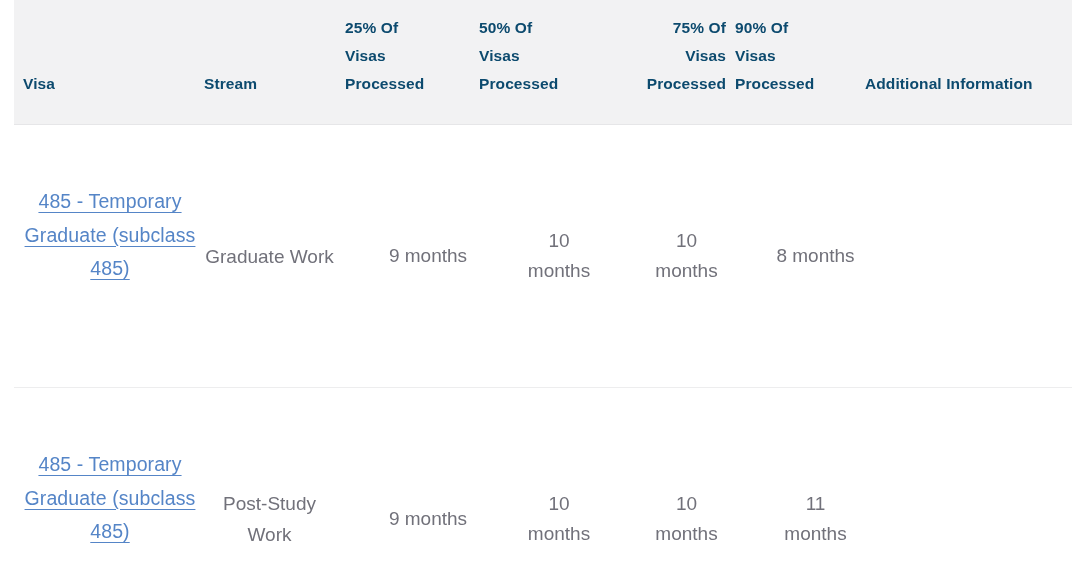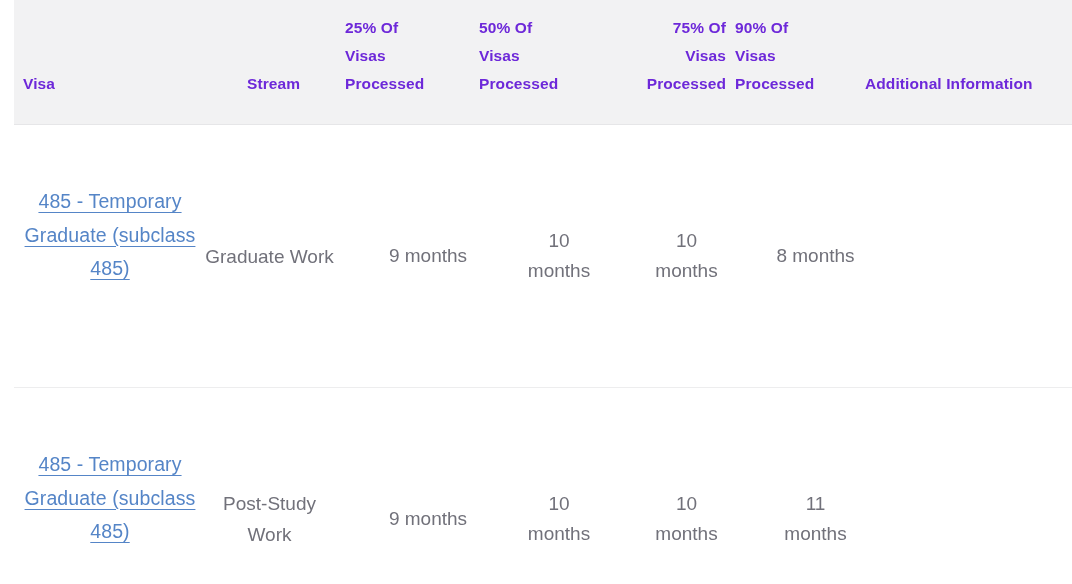--- a/index.html
+++ b/index.html
@@ -39,21 +39,21 @@
   
   thead tr {
     background: #f2f2f3;
   }
   thead th {
     background: #f2f2f3;
     vertical-align: bottom;
     text-align: left;
     font-size: 15.5px;
     font-weight: bold;
-    color: #6d28d9;
+    color: #0c4a6e;
     letter-spacing: 0.1px;
     line-height: 28px;
     padding: 14px 0 26px 0;
     border-bottom: 1px solid #e6e6e8;
     white-space: normal;
   }
   thead th .htext {
     display: block;
   }
 
@@ -127,21 +127,21 @@
 
 <div class="page">
   <div class="table-wrap">
     <table class="visa-table">
       <thead>
         <tr>
           <th class="col-visa">
             <span class="htext" style="white-space: pre-line;">Visa</span>
           </th>
           <th class="col-stream">
-            <span class="htext" style="white-space: pre-line; margin-left: 43px;">Stream</span>
+            <span class="htext" style="white-space: pre-line;">Stream</span>
           </th>
           <th class="col-p25">
             <span class="htext" style="white-space: pre-line;">25% Of
 Visas
 Processed</span>
           </th>
           <th class="col-p50">
             <span class="htext" style="white-space: pre-line;">50% Of
 Visas
 Processed</span>

